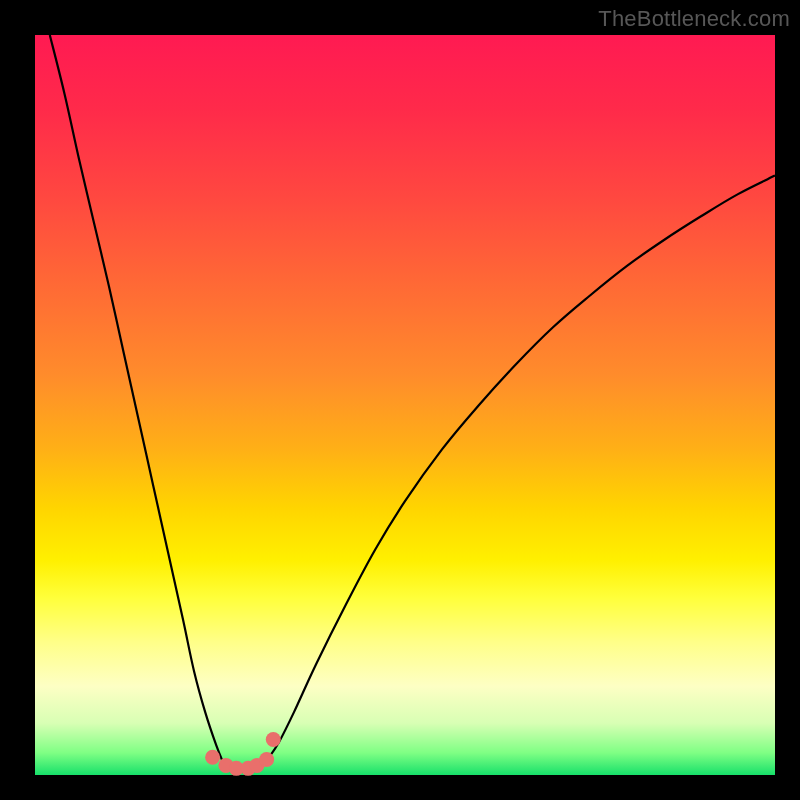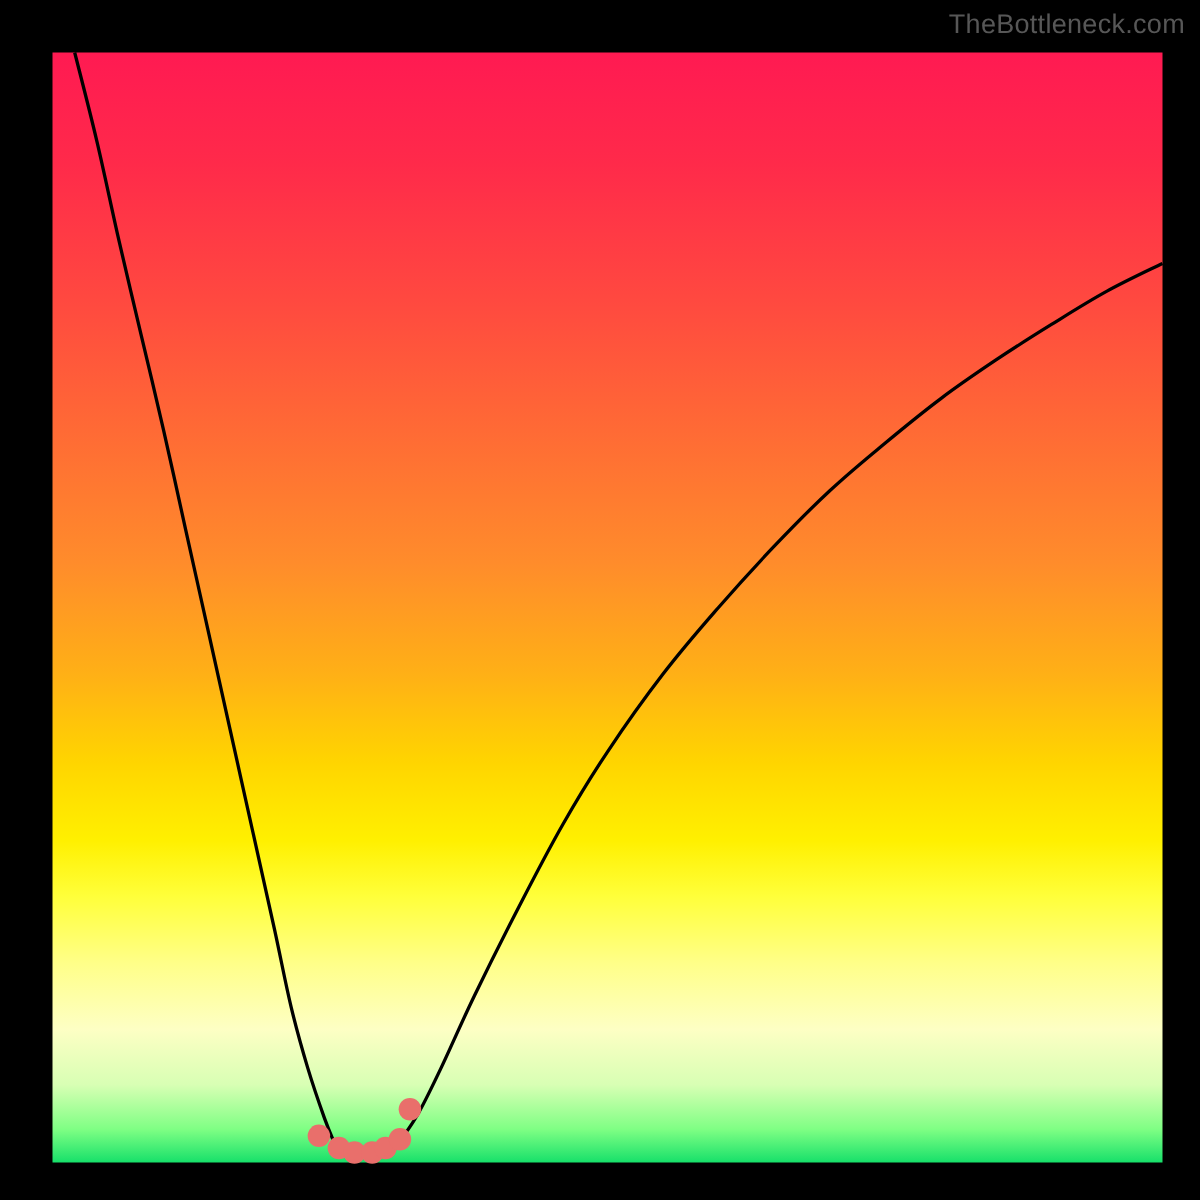--- a/index.html
+++ b/index.html
@@ -49,21 +49,21 @@
     top: 0;
     width: 740px;
     height: 740px;
     overflow: visible;
   }
   .watermark {
     position: absolute;
     top: 6px;
     right: 10px;
     color: #575757;
-    font-size: 18px;
+    font-size: 22px;
     letter-spacing: 0.2px;
     font-weight: 400;
   }
   .curve {
     fill: none;
     stroke: #000;
     stroke-width: 2.2;
   }
   .marker {
     fill: #e96f6b;

